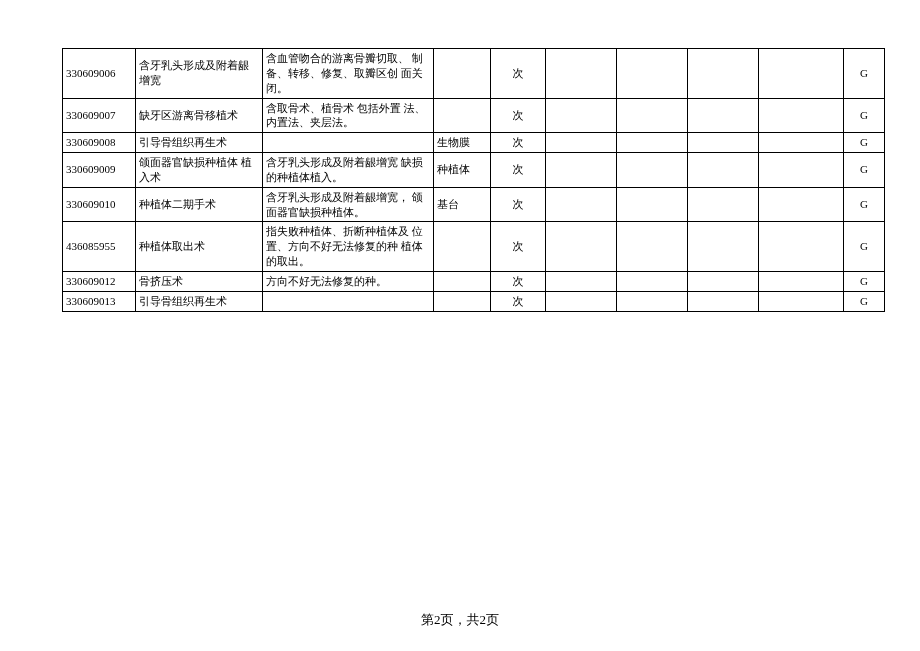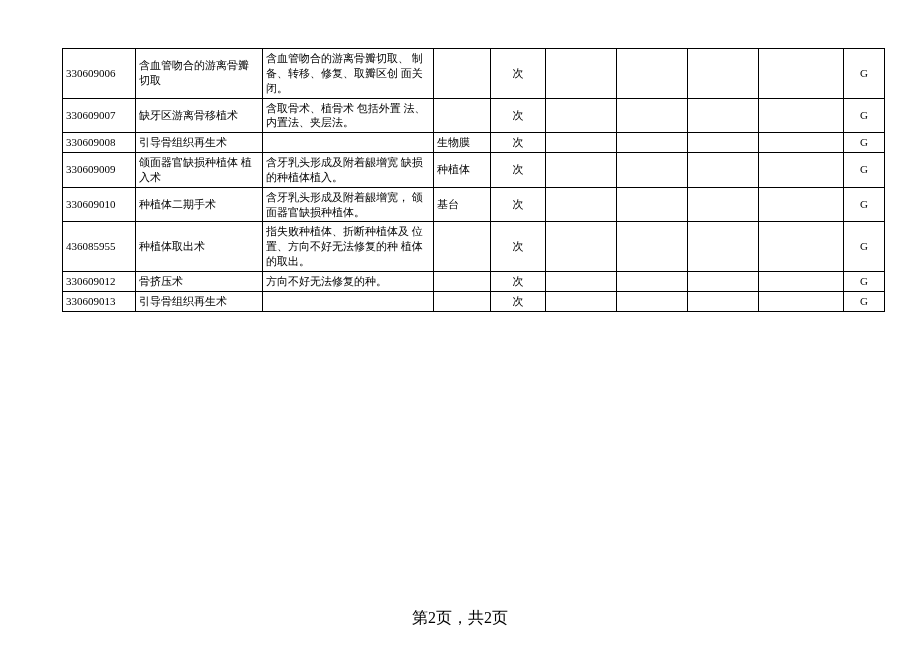--- a/index.html
+++ b/index.html
@@ -37,32 +37,32 @@
     .c-a      { width: 64px; }
     .c-b      { width: 64px; }
     .c-c      { width: 64px; }
     .c-d      { width: 78px; }
     .c-grade  { width: 34px; text-align: center; }
     .footer {
       position: absolute;
       bottom: 22px;
       width: 100%;
       text-align: center;
-      font-size: 16px;
+      font-size: 13px;
     }
   </style>
 </head>
 <body>
 
 <div class="page">
   <table>
     <tbody id="tbody">
         <tr>
           <td class="c-code">330609006</td>
-          <td class="c-name">含血管吻合的游离骨瓣切取</td>
+          <td class="c-name">含牙乳头形成及附着龈增宽</td>
           <td class="c-desc">含血管吻合的游离骨瓣切取、 制备、转移、修复、取瓣区创 面关闭。</td>
           <td class="c-note"></td>
           <td class="c-unit">次</td>
           <td class="c-a"></td>
           <td class="c-b"></td>
           <td class="c-c"></td>
           <td class="c-d"></td>
           <td class="c-grade">G</td>
         </tr>
         <tr>

